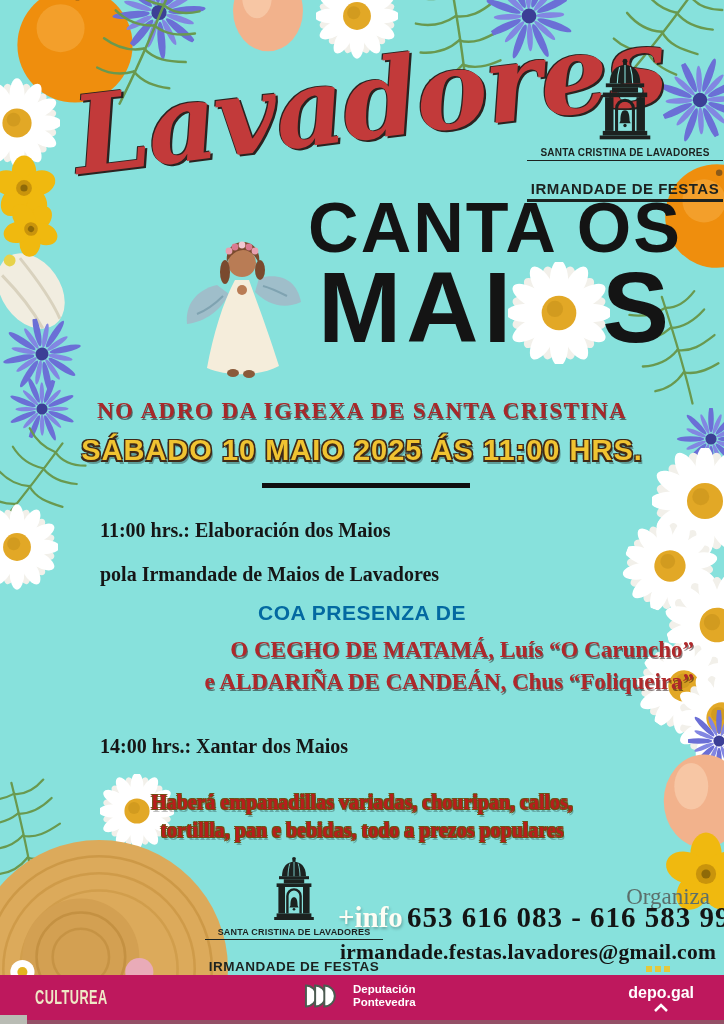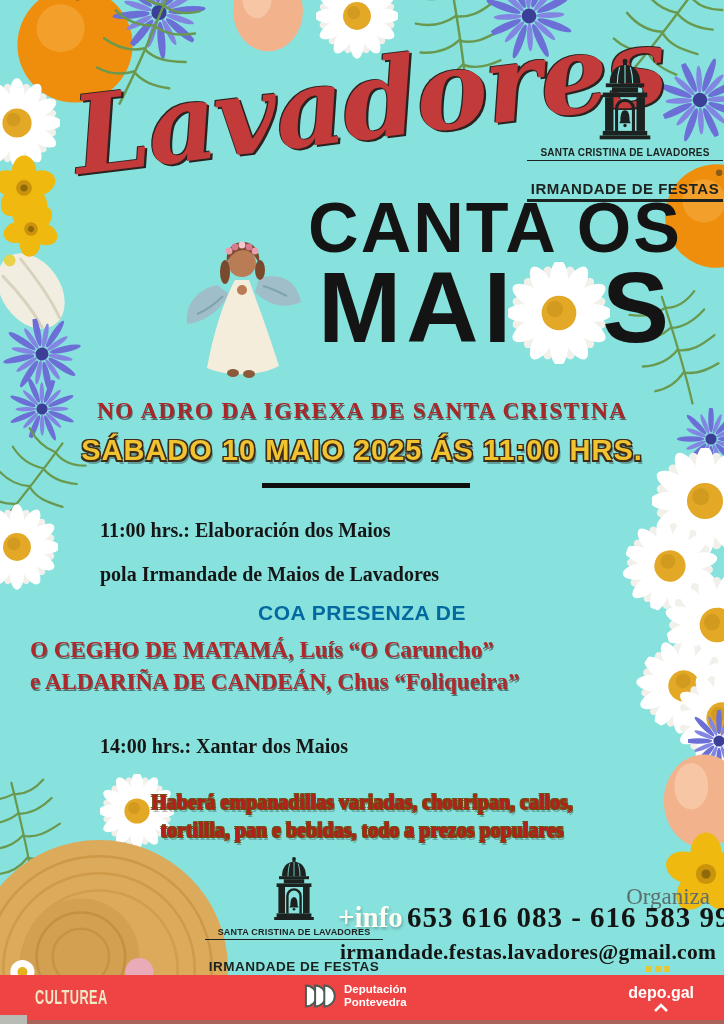--- a/index.html
+++ b/index.html
@@ -21,21 +21,21 @@
     font-weight:700;font-size:23px;letter-spacing:1.5px;color:#A8282A;white-space:nowrap;
     text-shadow:1px 1.5px 0 rgba(25,8,8,.55);}
   .datetime{left:30px;top:434px;width:664px;text-align:center;font-weight:800;font-size:29px;
     letter-spacing:1px;color:#F0C331;white-space:nowrap;
     text-shadow:-1.5px -1.5px 0 #402a18,1.5px -1.5px 0 #402a18,-1.5px 1.5px 0 #402a18,1.5px 1.5px 0 #402a18,2.5px 3.5px 0 rgba(0,0,0,.3);}
   .divider{left:262px;top:483px;width:208px;height:5px;background:#0f0f0f;z-index:3;position:absolute;}
 
   .sched{font-family:"Liberation Serif",serif;font-weight:700;font-size:20px;color:#161616;line-height:44px;white-space:nowrap;}
   .sched1{left:100px;top:508px;}
   .coa{left:30px;top:601px;width:664px;text-align:center;font-weight:800;font-size:21px;letter-spacing:.5px;color:#0369a1;}
-  .guests{left:30px;top:634px;width:664px;text-align:left;font-family:"Liberation Serif",serif;
+  .guests{left:30px;top:634px;width:664px;text-align:right;font-family:"Liberation Serif",serif;
     font-weight:700;font-size:23px;color:#AF282B;line-height:32px;white-space:nowrap;
     text-shadow:1px 1.5px 0 rgba(30,5,5,.5);}
   .sched2{left:100px;top:724px;}
   .food{left:45px;top:788px;width:634px;text-align:center;font-family:"Liberation Serif",serif;
     font-weight:700;font-size:20px;color:#b91c1c;line-height:28px;white-space:nowrap;
     text-shadow:-1px -1px 0 #6E4F14,1px -1px 0 #6E4F14,-1px 1px 0 #6E4F14,1px 1px 0 #6E4F14,1.5px 2.5px 0 rgba(0,0,0,.25);}
 
   .logo-block{position:absolute;z-index:3;display:flex;flex-direction:column;align-items:center;}
   .logo-tr{left:540px;top:58px;width:170px;}
   .logo-bl{left:212px;top:856px;width:164px;}
@@ -49,25 +49,25 @@
   .organiza{right:14px;top:884px;font-family:"Liberation Serif",serif;font-size:23px;color:#5C6F6B;white-space:nowrap;}
   .infoline{left:338px;top:901px;white-space:nowrap;}
   .info-label{color:#FDFDF4;font-family:"Liberation Serif",serif;font-weight:700;font-size:29px;
     margin-right:4px;text-shadow:1px 2px 3px rgba(0,0,0,.25);}
   .phones{color:#141414;font-family:"Liberation Serif",serif;font-weight:700;font-size:29px;letter-spacing:1px;}
   .email{left:340px;top:940px;font-family:"Liberation Serif",serif;font-weight:700;font-size:21.5px;
     letter-spacing:.3px;color:#141414;white-space:nowrap;}
   .dots{position:absolute;left:646px;top:966px;z-index:4;display:flex;gap:3px;}
   .dots i{width:6px;height:6px;background:#E3C83C;display:block;}
 
-  .footer{position:absolute;left:0;top:975px;width:724px;height:49px;background:#ef4444;z-index:5;}
+  .footer{position:absolute;left:0;top:975px;width:724px;height:49px;background:#be185d;z-index:5;}
   .footer-strip{position:absolute;left:0;bottom:0;width:100%;height:4px;background:#71806F;opacity:.55;}
   .culturea{position:absolute;left:35px;top:13px;font-weight:800;font-size:15px;letter-spacing:.5px;
     color:#EFE8C6;transform:scale(.85,1.3);transform-origin:left center;white-space:nowrap;}
-  .dpp{position:absolute;left:302px;top:7px;display:flex;align-items:center;}
+  .dpp{position:absolute;left:302px;top:7px;display:flex;gap:9px;align-items:center;}
   .dpp-text{color:#fff;font-weight:700;font-size:11.5px;line-height:13px;white-space:nowrap;}
   .depogal{position:absolute;right:30px;top:9px;color:#fff;font-weight:600;font-size:16px;text-align:center;white-space:nowrap;}
   .depogal svg{display:block;margin:1px auto 0;}
   .corner-chip{position:absolute;left:0;top:1015px;width:27px;height:9px;background:#B9BCB4;z-index:6;}
 </style>
 </head>
 <body>
 
 <div class="poster">
 

